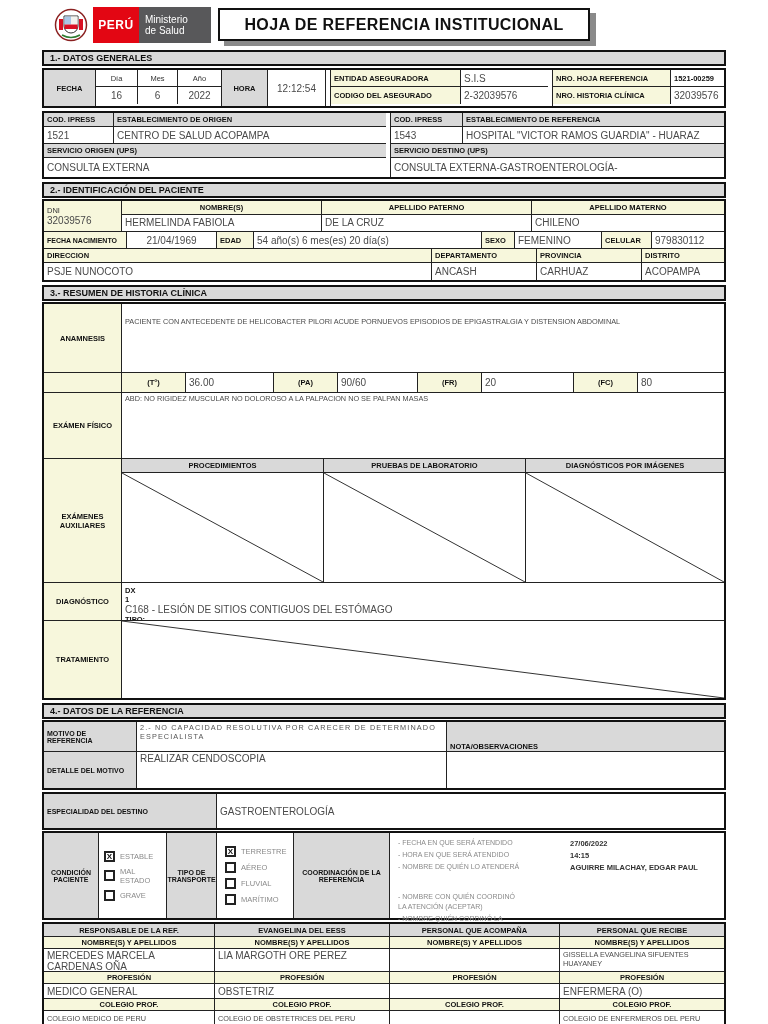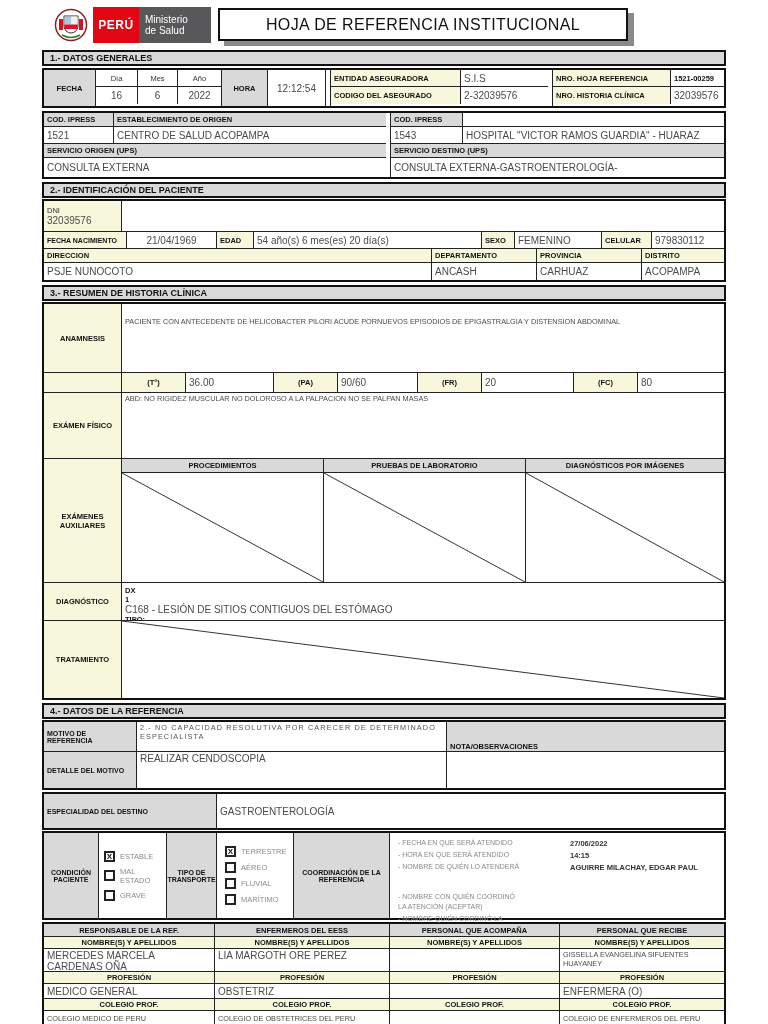--- a/index.html
+++ b/index.html
@@ -7,23 +7,23 @@
     font-family:"Liberation Sans", sans-serif; color:#111; }
   .page { position:relative; width:768px; height:1024px; overflow:hidden; background:#fff; }
 
   
   .brand { position:absolute; left:54px; top:6px; display:flex; align-items:center; }
   .peru-box { width:46px; height:36px; background:#e30613; color:#fff; display:flex;
     align-items:center; justify-content:center; font-weight:bold; font-size:12px; letter-spacing:.5px; }
   .minsa-box { width:72px; height:36px; background:#58585a; color:#fff; display:flex;
     flex-direction:column; justify-content:center; padding-left:6px; font-size:10px; line-height:11px; }
   .emblem { margin-right:5px; }
-  .titlebox { position:absolute; left:218px; top:8px; width:410px; height:33px;
+  .titlebox { position:absolute; left:218px; top:8px; width:372px; height:33px;
     border:2px solid #111; background:#fff; display:flex; align-items:center; justify-content:center;
-    font-weight:normal; font-size:16px; letter-spacing:.4px; box-shadow:6px 5px 0 #8a8a8a; }
+    font-weight:bold; font-size:16px; letter-spacing:.4px; box-shadow:6px 5px 0 #8a8a8a; }
 
   
   .form { position:absolute; left:42px; top:50px; width:684px; }
   .secbar { background:#d9d9d9; border:2px solid #111; font-weight:bold; font-size:9px;
     padding:1px 6px; margin-top:3px; }
   .tbl { border:2px solid #111; background:#fff; }
   .fr { display:flex; }
   .cl { padding:1px 3px; overflow:hidden; }
   .br { border-right:1px solid #222; }
   .bb { border-bottom:1px solid #222; }
@@ -131,20 +131,21 @@
             <div class="cl lbl" style="flex:1">SERVICIO ORIGEN (UPS)</div>
           </div>
           <div class="fr" style="height:19px">
             <div class="cl val" style="flex:1">CONSULTA EXTERNA</div>
           </div>
         </div>
         <div class="vgap"></div>
         <div class="colstack blft" style="flex:1">
           <div class="fr bb" style="height:14px">
             <div class="cl lbl br" style="width:72px">COD. IPRESS</div>
+            <div class="cl lbl" style="flex:1">ESTABLECIMIENTO DE REFERENCIA</div>
           </div>
           <div class="fr bb" style="height:17px">
             <div class="cl val br" style="width:72px">1543</div>
             <div class="cl val" style="flex:1">HOSPITAL "VICTOR RAMOS GUARDIA" - HUARAZ</div>
           </div>
           <div class="fr bb" style="height:14px">
             <div class="cl lbl" style="flex:1">SERVICIO DESTINO (UPS)</div>
           </div>
           <div class="fr" style="height:19px">
             <div class="cl val" style="flex:1">CONSULTA EXTERNA-GASTROENTEROLOGÍA-</div>
@@ -153,20 +154,32 @@
       </div>
     </div>
 
     <div class="secbar">2.- IDENTIFICACIÓN DEL PACIENTE</div>
 
     <div class="tbl" style="margin-top:1px">
       <div class="fr bb" style="height:31px">
         <div class="cl cream br colstack" style="width:78px; justify-content:center">
           <span class="plain">DNI</span>
           <span class="val">32039576</span>
+        </div>
+        <div class="colstack" style="flex:1">
+          <div class="fr bb" style="height:14px">
+            <div class="cl hdr cream ctr br" style="width:200px">NOMBRE(S)</div>
+            <div class="cl hdr cream ctr br" style="width:210px">APELLIDO PATERNO</div>
+            <div class="cl hdr cream ctr" style="flex:1">APELLIDO MATERNO</div>
+          </div>
+          <div class="fr" style="height:17px">
+            <div class="cl val br" style="width:200px">HERMELINDA FABIOLA</div>
+            <div class="cl val br" style="width:210px">DE LA CRUZ</div>
+            <div class="cl val" style="flex:1">CHILENO</div>
+          </div>
         </div>
       </div>
       <div class="fr bb" style="height:17px">
         <div class="cl hdr cream br" style="width:83px; font-size:7px">FECHA NACIMIENTO</div>
         <div class="cl val ctr br" style="width:90px">21/04/1969</div>
         <div class="cl hdr cream br" style="width:37px">EDAD</div>
         <div class="cl val br" style="width:228px">54 año(s) 6 mes(es) 20 día(s)</div>
         <div class="cl hdr cream br" style="width:33px">SEXO</div>
         <div class="cl val br" style="width:87px">FEMENINO</div>
         <div class="cl hdr cream br" style="width:50px">CELULAR</div>
@@ -338,21 +351,21 @@
   REFERENCIA</div>
             <div class="hdr" style="font-size:7.5px; color:#333"></div>
           </div>
         </div>
       </div>
     </div>
 
     <div class="tbl" style="margin-top:2px">
       <div class="fr bb" style="height:13px">
         <div class="cl lbl ctr br" style="width:171px">RESPONSABLE DE LA REF.</div>
-        <div class="cl lbl ctr br" style="width:175px">ENFERMEROS DEL EESS</div>
+        <div class="cl lbl ctr br" style="width:175px">EVANGELINA DEL EESS</div>
         <div class="cl lbl ctr br" style="width:170px">PERSONAL QUE ACOMPAÑA</div>
         <div class="cl lbl ctr" style="flex:1">PERSONAL QUE RECIBE</div>
       </div>
       <div class="fr bb" style="height:12px">
         <div class="cl hdr cream ctr br" style="width:171px">NOMBRE(S) Y APELLIDOS</div>
         <div class="cl hdr cream ctr br" style="width:175px">NOMBRE(S) Y APELLIDOS</div>
         <div class="cl hdr cream ctr br" style="width:170px">NOMBRE(S) Y APELLIDOS</div>
         <div class="cl hdr cream ctr" style="flex:1">NOMBRE(S) Y APELLIDOS</div>
       </div>
       <div class="fr bb" style="height:23px">

